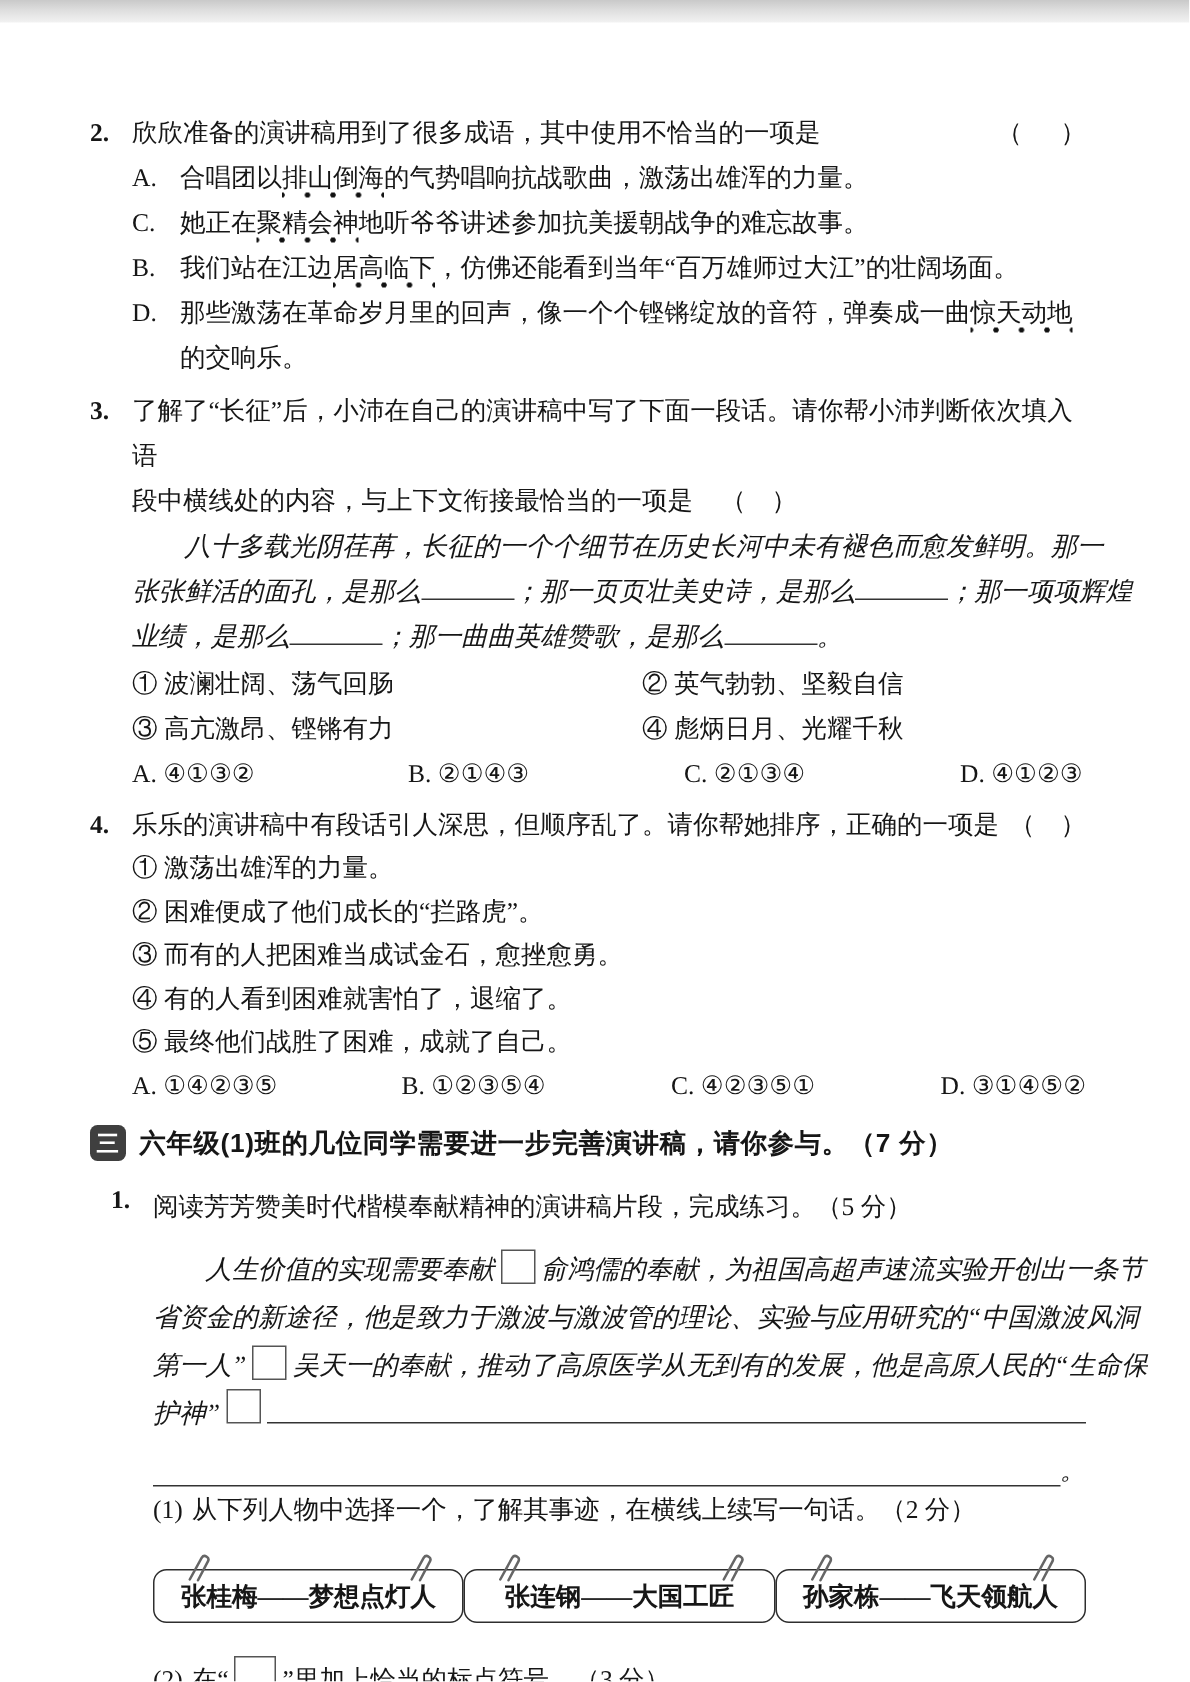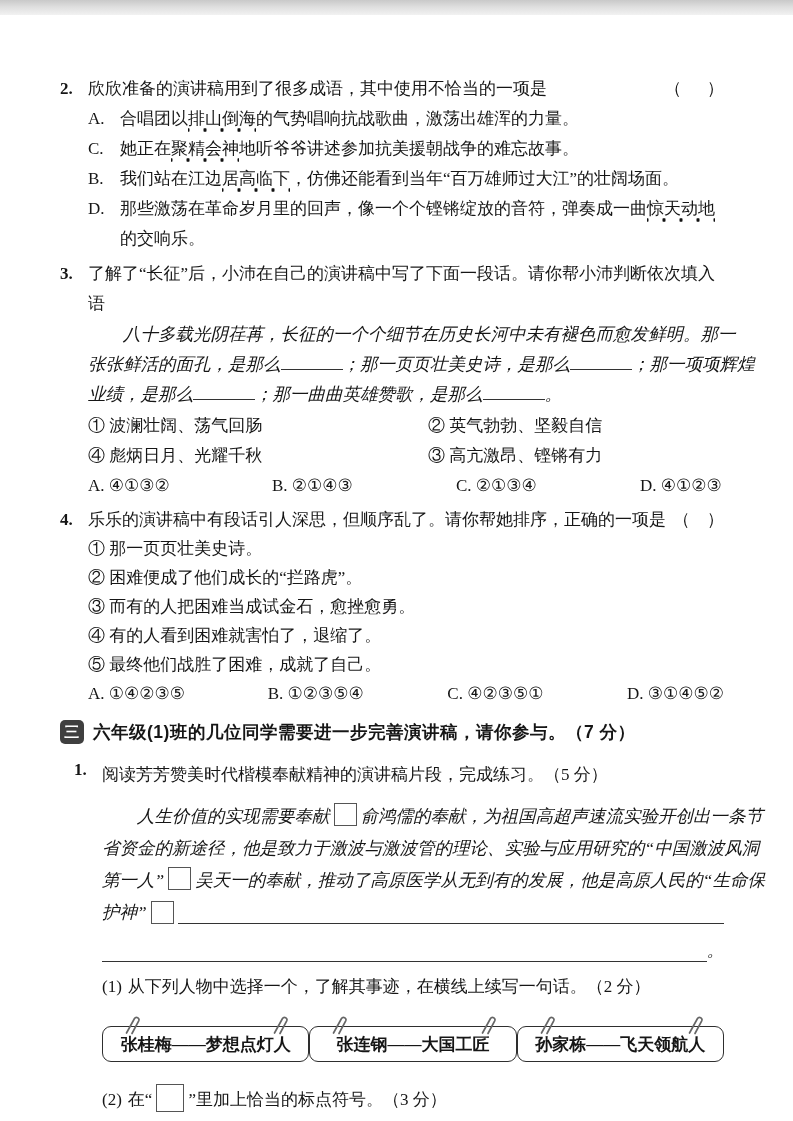--- a/index.html
+++ b/index.html
@@ -59,26 +59,26 @@
 
   .sec-q1 { position:relative; padding-left:42px; }
   .sec-q1 .qnum { left:14px; }
   .q1-heading { line-height:30px; margin-bottom:10px; }
 
   .passage .pline { line-height:32px; }
   .pbox {
     display:inline-block; width:21px; height:21px; border:1.3px solid #555;
     vertical-align:-4px; margin:0 4px; background:#fff;
   }
-  .rowflex { display:flex; align-items:center; }
+  .rowflex { display:flex; align-items:flex-start; }
   .fill-line { border-bottom:1.2px solid #333; height:22px; }
   .grow { flex:1; }
   .uline-row { margin-top:10px; height:24px; }
 
-  .sub { line-height:30px; margin-top:10px; position:relative; padding-left:0; }
+  .sub { line-height:30px; position:relative; padding-left:0; }
   .sub-label { margin-right:6px; }
 
   .tags { display:flex; margin-top:24px; }
   .tag {
     position:relative; flex:1; height:34px; border:1.5px solid #2e2e2e;
     border-radius:9px; display:flex; align-items:center; justify-content:center;
     font-weight:600; white-space:nowrap; background:#fff;
   }
   .pin { position:absolute; top:-13px; width:17px; height:21px; }
   .pin.left { left:20px; }
@@ -114,50 +114,54 @@
       <div class="opt">
         <span class="opt-label">D.</span><span>那些激荡在革命岁月里的回声，像一个个铿锵绽放的音符，弹奏成一曲</span><span class="em-dots">惊天动地</span><span>的交响乐。</span>
       </div>
     </div>
 
     <div class="q" id="q3">
       <span class="qnum">3.</span>
       <div>
         <span>了解了“长征”后，小沛在自己的演讲稿中写了下面一段话。请你帮小沛判断依次填入语</span>
       </div>
+      <div>
+        <span>段中横线处的内容，与上下文衔接最恰当的一项是</span>
+        <span class="bracket" style="margin-left:14px;">（&nbsp;&nbsp;&nbsp;&nbsp;）</span>
+      </div>
       <div class="kaiti passage">
         <div class="pline indent2">八十多载光阴荏苒，长征的一个个细节在历史长河中未有褪色而愈发鲜明。那一</div>
         <div class="pline">
           <span>张张鲜活的面孔，是那么</span><span class="blank"></span><span>；那一页页壮美史诗，是那么</span><span class="blank"></span><span>；那一项项辉煌</span>
         </div>
         <div class="pline">
           <span>业绩，是那么</span><span class="blank"></span><span>；那一曲曲英雄赞歌，是那么</span><span class="blank"></span><span>。</span>
         </div>
       </div>
       <div class="choices">
         <div>① 波澜壮阔、荡气回肠</div>
         <div>② 英气勃勃、坚毅自信</div>
+        <div>③ 高亢激昂、铿锵有力</div>
         <div>④ 彪炳日月、光耀千秋</div>
-        <div>③ 高亢激昂、铿锵有力</div>
       </div>
       <div class="answers">
         <div class="ans"><span>A.</span> <span>④①③②</span></div>
         <div class="ans"><span>B.</span> <span>②①④③</span></div>
         <div class="ans"><span>C.</span> <span>②①③④</span></div>
         <div class="ans"><span>D.</span> <span>④①②③</span></div>
       </div>
     </div>
 
     <div class="q" id="q4">
       <span class="qnum">4.</span>
       <div class="stem-row">
         <span>乐乐的演讲稿中有段话引人深思，但顺序乱了。请你帮她排序，正确的一项是</span>
         <span class="bracket">（&nbsp;&nbsp;&nbsp;&nbsp;）</span>
       </div>
-      <div>① 那一页页壮美史诗。</div>
+      <div>① 激荡出雄浑的力量。</div>
       <div>② 困难便成了他们成长的“拦路虎”。</div>
       <div>③ 而有的人把困难当成试金石，愈挫愈勇。</div>
       <div>④ 有的人看到困难就害怕了，退缩了。</div>
       <div>⑤ 最终他们战胜了困难，成就了自己。</div>
       <div class="answers">
         <div class="ans"><span>A.</span> <span>①④②③⑤</span></div>
         <div class="ans"><span>B.</span> <span>①②③⑤④</span></div>
         <div class="ans"><span>C.</span> <span>④②③⑤①</span></div>
         <div class="ans"><span>D.</span> <span>③①④⑤②</span></div>
       </div>

